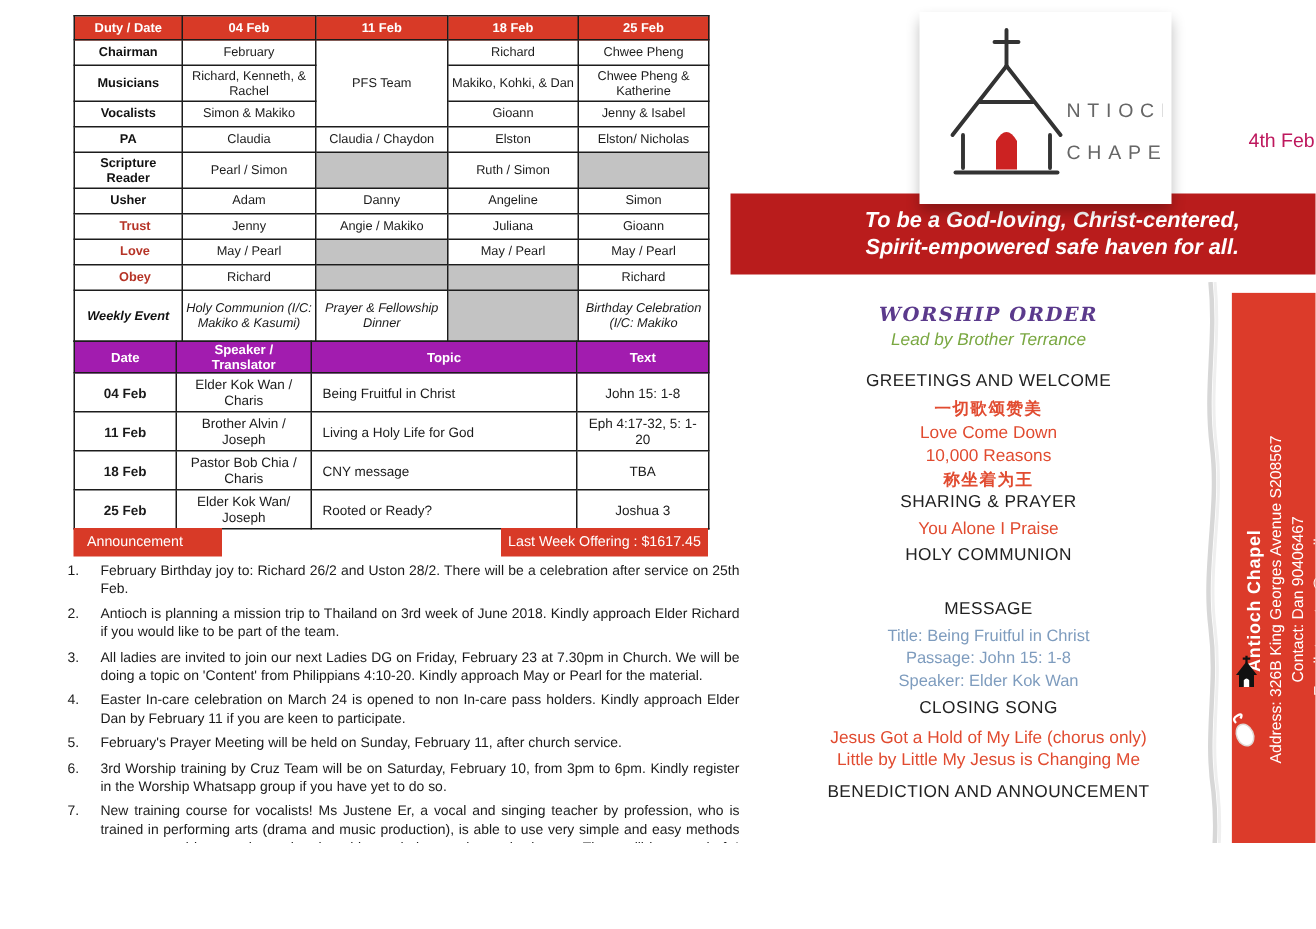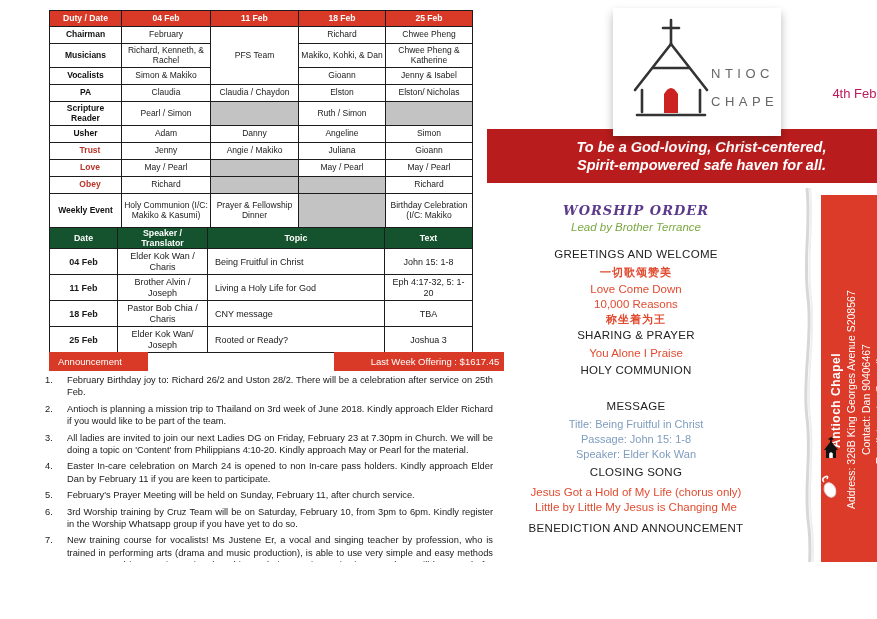--- a/index.html
+++ b/index.html
@@ -9,35 +9,35 @@
   
   table{border-collapse:collapse;table-layout:fixed;}
   .duty{position:absolute;left:14px;top:10px;width:423px;}
   .duty th,.duty td{border:1px solid #1c1c1c;text-align:center;vertical-align:middle;
         padding:0 2px;font-size:8.5px;line-height:1.15;}
   .duty th{background:#D83A27;color:#fff;font-weight:bold;height:15px;font-size:8.6px;}
   .rowlabel{font-weight:bold;font-size:9px;color:#111;}
   .rowlabel.red{color:#B63427;padding-left:11px;}
   .gray{background:#C3C3C3;}
   .pfs{font-size:9.5px;}
-  .h17{height:17px;} .h24{height:24px;} .h34{height:34px;}
+  .h17{height:17px;} .h24{height:24px;} .h34{height:34px;font-style:italic;}
 
   
   .sermon{position:absolute;left:14px;top:227px;width:423px;}
   .sermon th,.sermon td{border:1px solid #1c1c1c;text-align:center;vertical-align:middle;
         padding:0 3px;font-size:9px;line-height:1.15;}
-  .sermon th{background:#14532d;color:#fff;font-weight:bold;height:15px;font-size:8.8px;}
+  .sermon th{background:#a21caf;color:#fff;font-weight:bold;height:15px;font-size:8.8px;}
   .sermon td{height:25px;}
   .sermon .date{font-weight:bold;}
   .sermon .topic{text-align:left;padding-left:7px;}
   .small-ref{font-size:8px;}
 
   
   .badge{position:absolute;top:352px;height:19px;background:#D83A27;color:#fff;
-        font-size:9.5px;line-height:19px;padding-left:32px;}
+        font-size:9.5px;line-height:19px;}
   .badge.ann{left:14px;width:90px;padding-left:9px;}
   .badge.off{left:299px;width:138px;text-align:center;}
 
   
   .ann-list{position:absolute;left:10px;top:374px;width:448px;font-size:9.3px;}
   .ann-item{display:flex;margin-bottom:4px;}
   .ann-num{width:22px;flex:0 0 22px;line-height:12.4px;}
   .ann-text{flex:1;text-align:justify;line-height:12.4px;}
 
   
@@ -47,21 +47,21 @@
 
   
   .date-block{position:absolute;right:3px;top:70px;text-align:right;font-size:13px;line-height:16px;color:#be185d;}
 
   
   .banner{position:absolute;left:452px;top:129px;width:429px;height:54px;background:#b91c1c;z-index:2;}
   .banner .txt{padding-top:9px;text-align:center;color:#fff;font-weight:bold;font-style:italic;
         font-size:14.5px;line-height:18px;}
 
   
-  .worship{position:absolute;left:437px;top:183px;width:328px;height:436px;}
+  .worship{position:absolute;left:460px;top:183px;width:328px;height:436px;}
   .wline{position:absolute;left:0;width:100%;text-align:center;white-space:nowrap;}
   .w-title{font-family:"DejaVu Serif", serif;font-style:italic;font-weight:bold;
         font-size:13px;color:#5B3A8C;letter-spacing:1px;}
   .w-lead{font-style:italic;color:#7AA842;font-size:11.5px;}
   .w-black{color:#222;font-size:11.5px;letter-spacing:.3px;}
   .w-red{color:#E14B30;font-size:11.5px;}
   .w-cn{color:#E14B30;font-size:11px;font-weight:bold;letter-spacing:1px;}
   .w-blue{color:#7E9CBE;font-size:11px;}
 
   

